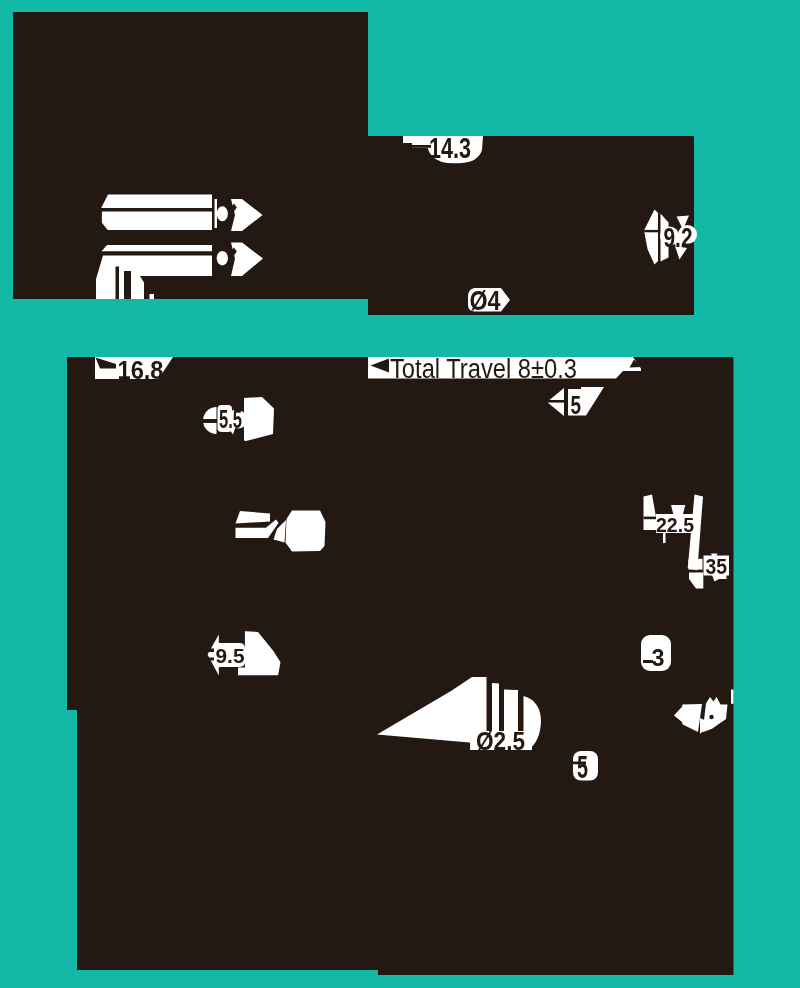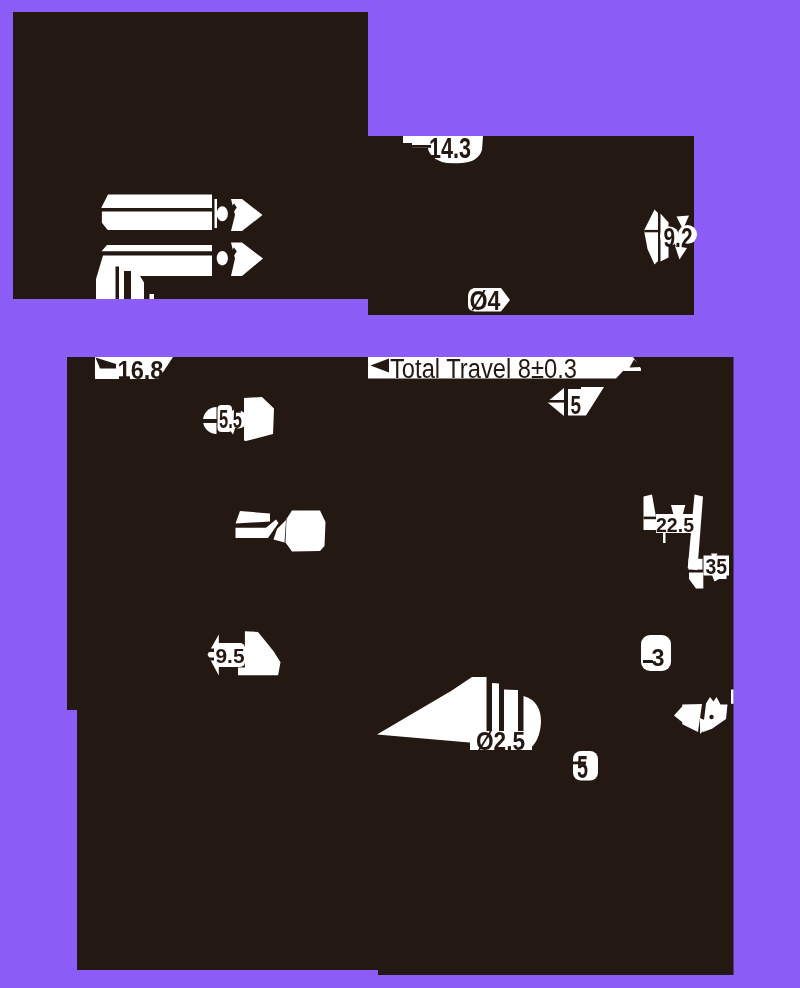--- a/index.html
+++ b/index.html
@@ -1,16 +1,16 @@
 <!DOCTYPE html>
 <html><head>
 <meta charset="utf-8">
 <style>
   html,body{margin:0;padding:0;background:#ffffff;}
-  .page{position:relative;width:800px;height:988px;background:#8b5cf6;overflow:hidden;}
+  .page{position:relative;width:800px;height:988px;background:#14b8a6;overflow:hidden;}
   svg{position:absolute;top:0;left:0;}
   text{font-family:"Liberation Sans",sans-serif;fill:#241812;font-weight:bold;}
 </style>
 </head>
 <body>
 <div class="page">
 <svg width="800" height="988" viewBox="0 0 800 988">
 
   <rect x="13" y="12" width="355" height="287" fill="#241812"></rect>
 

